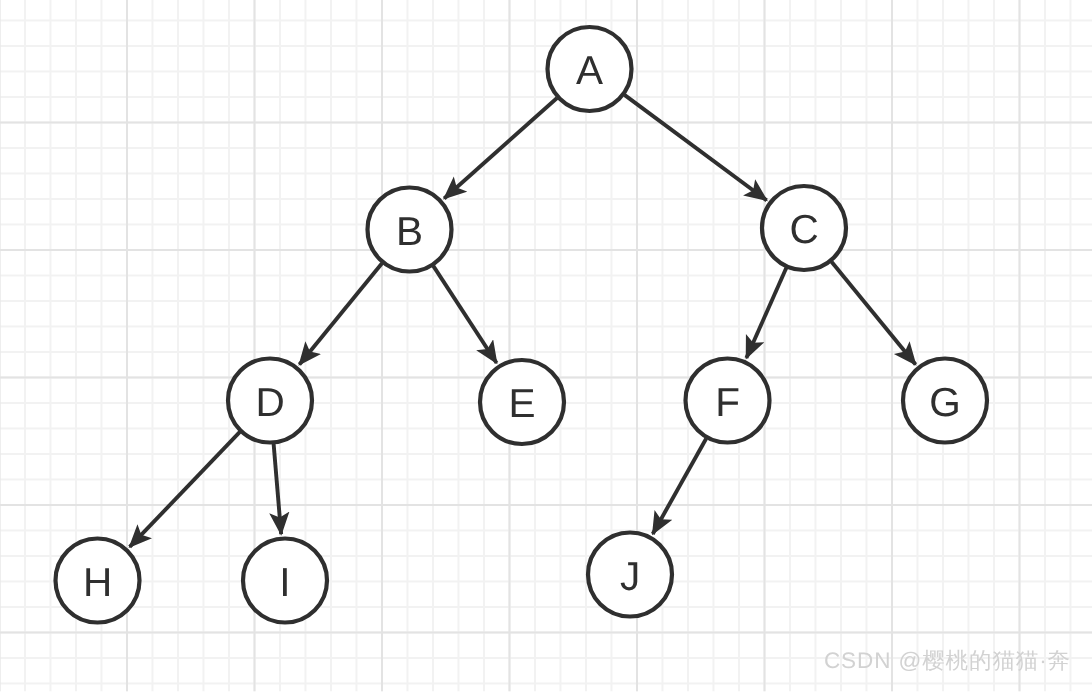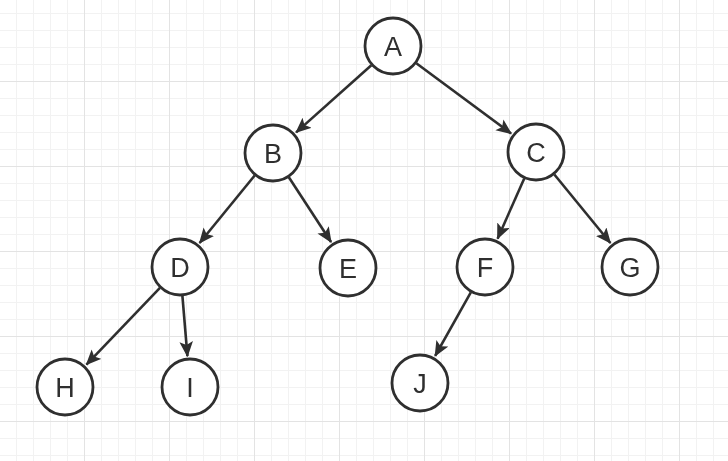--- a/index.html
+++ b/index.html
@@ -121,13 +121,14 @@
           <circle cx="190" cy="387" r="28" class="node-circle"></circle>
           <text x="190" y="388" class="node-label">I</text>
         </g>
         <g>
           <circle cx="420" cy="383" r="28" class="node-circle"></circle>
           <text x="420" y="384" class="node-label">J</text>
         </g>
       </g>
   </svg>
 
+  <div class="watermark">CSDN @樱桃的猫猫·奔</div>
 </div>
 
 </body></html>

